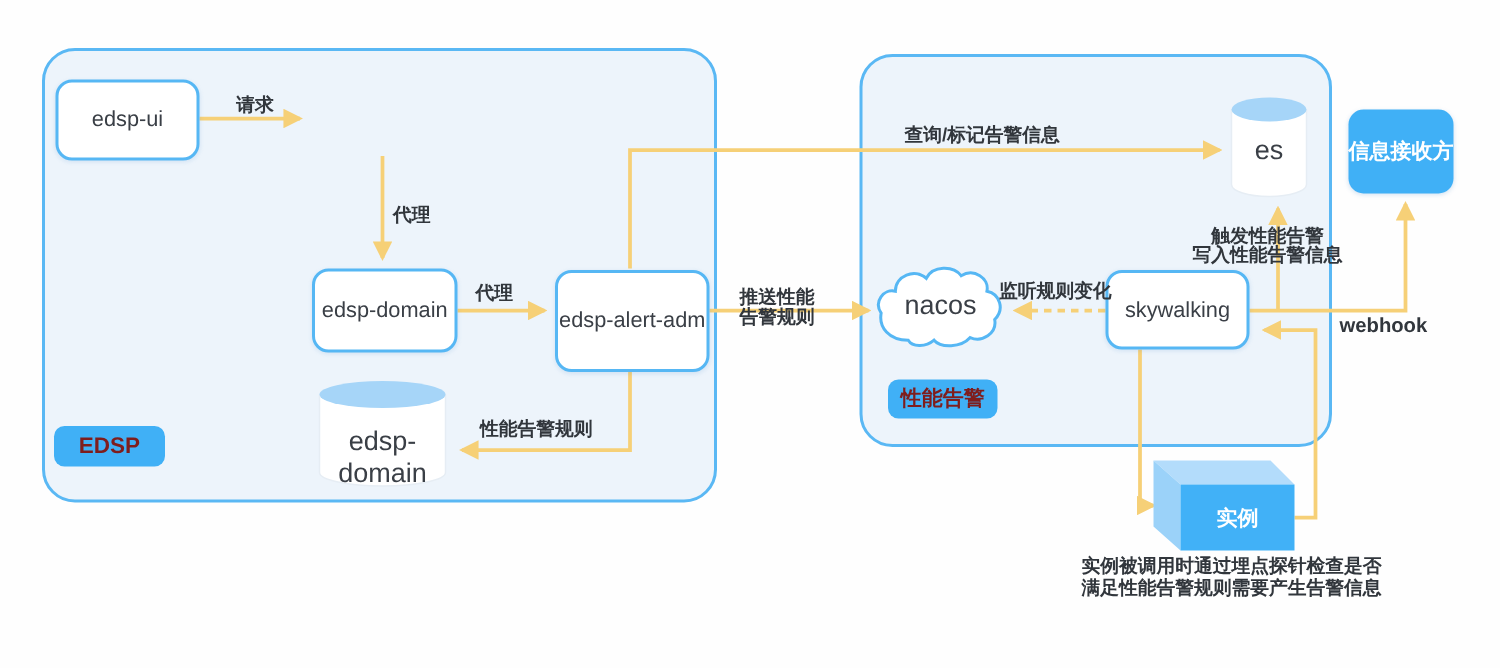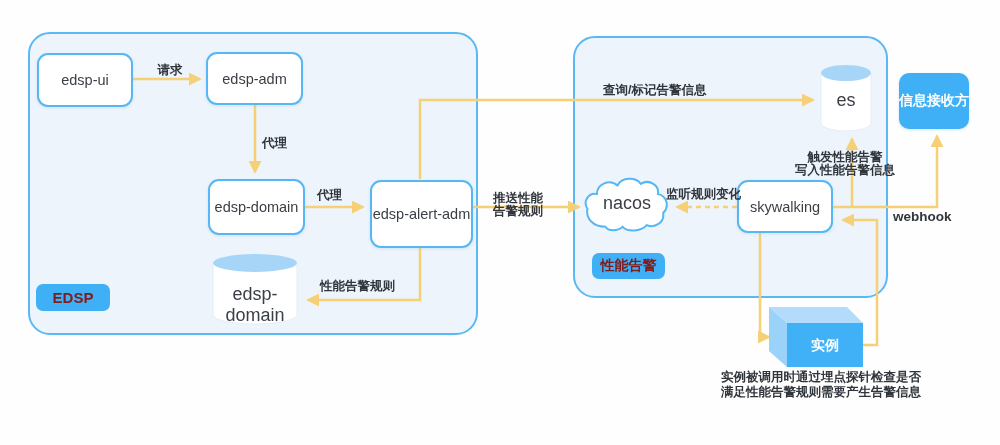--- a/index.html
+++ b/index.html
@@ -55,23 +55,20 @@
       <path d="M737,207 H677" stroke-dasharray="5 4" marker-end="url(#ah)"></path>
       <path d="M833,207 H937 V136" marker-end="url(#ah)"></path>
       <path d="M852,207 V139" marker-end="url(#ah)"></path>
       <path d="M760,233 V337 H769" marker-end="url(#ah)"></path>
       <path d="M863,345 H877 V220 H843" marker-end="url(#ah)"></path>
     </g>
   </svg>
 
   <div class="node" style="left:37px;top:53px;width:96px;height:54px;">
     <span>edsp-ui</span>
-  </div>
-  <div class="node" style="left:206px;top:52px;width:97px;height:53px;">
-    <span>edsp-adm</span>
   </div>
   <div class="node" style="left:208px;top:179px;width:97px;height:56px;">
     <span>edsp-domain</span>
   </div>
   <div class="node" style="left:370px;top:180px;width:103px;height:68px;">
     <span>edsp-alert-adm</span>
   </div>
 
   <div class="shape" style="left:211px;top:252px;width:88px;height:74px;">
     <svg width="88" height="74" viewBox="0 0 88 74">

